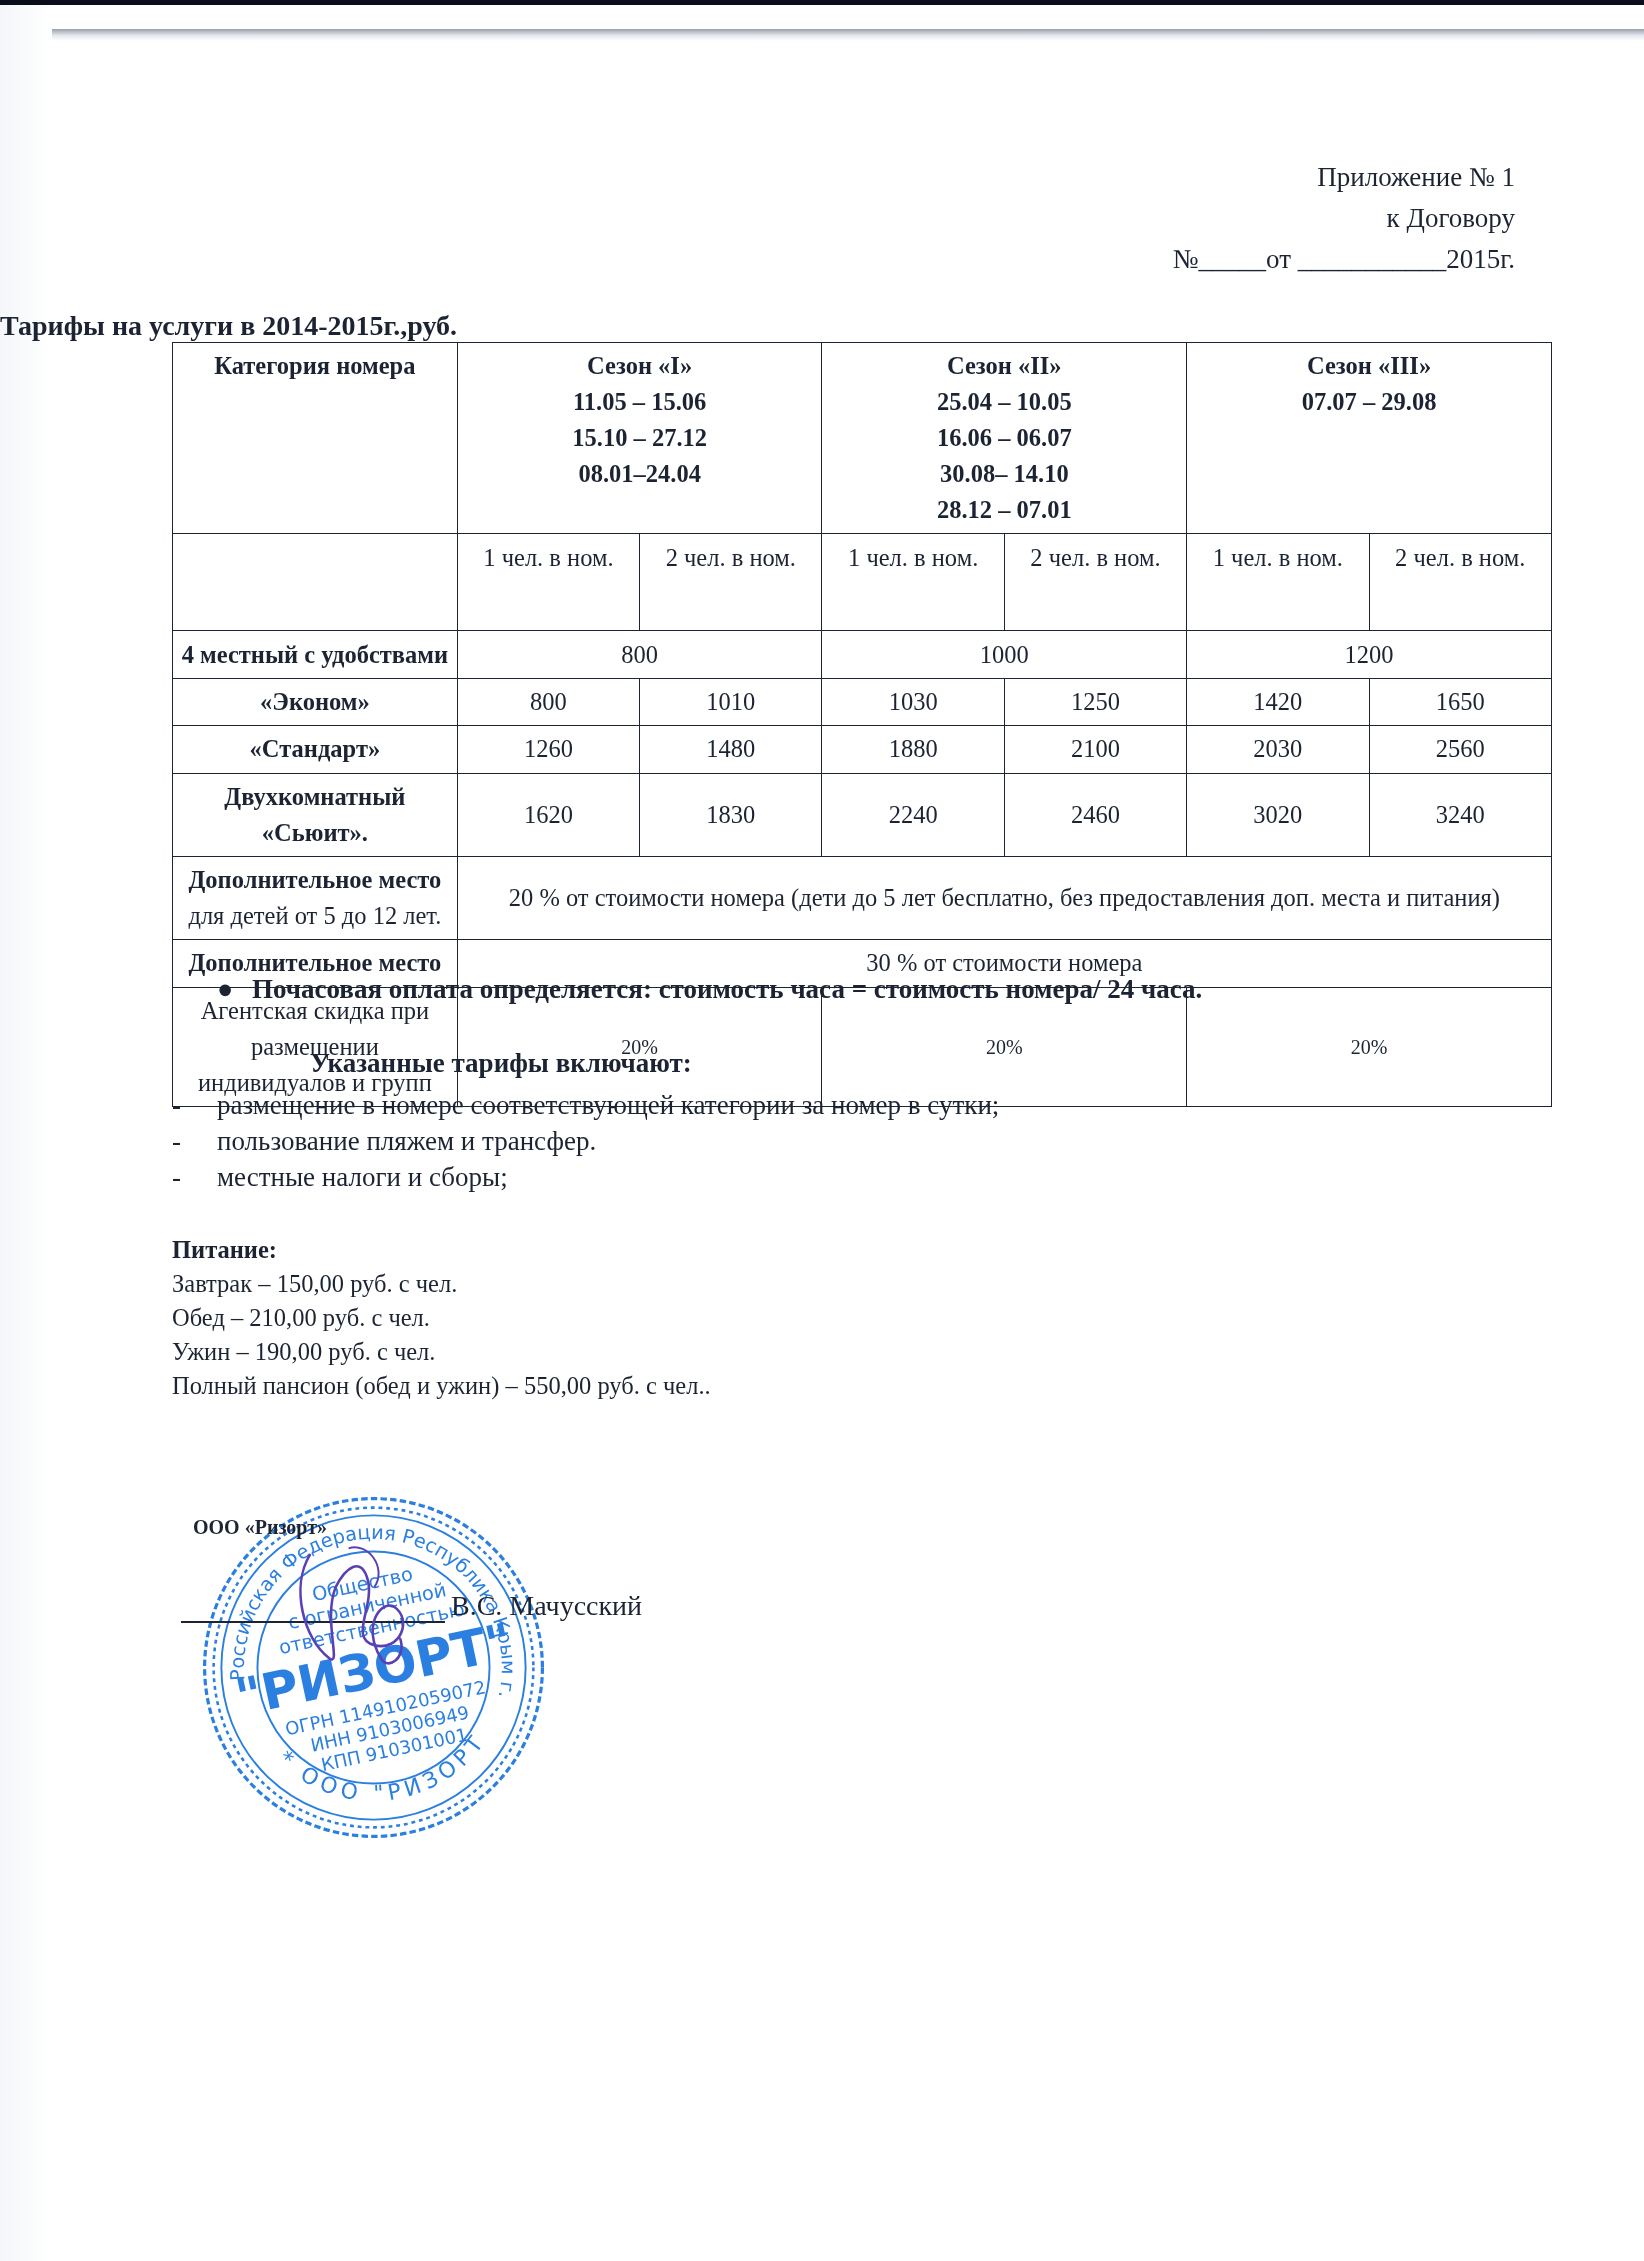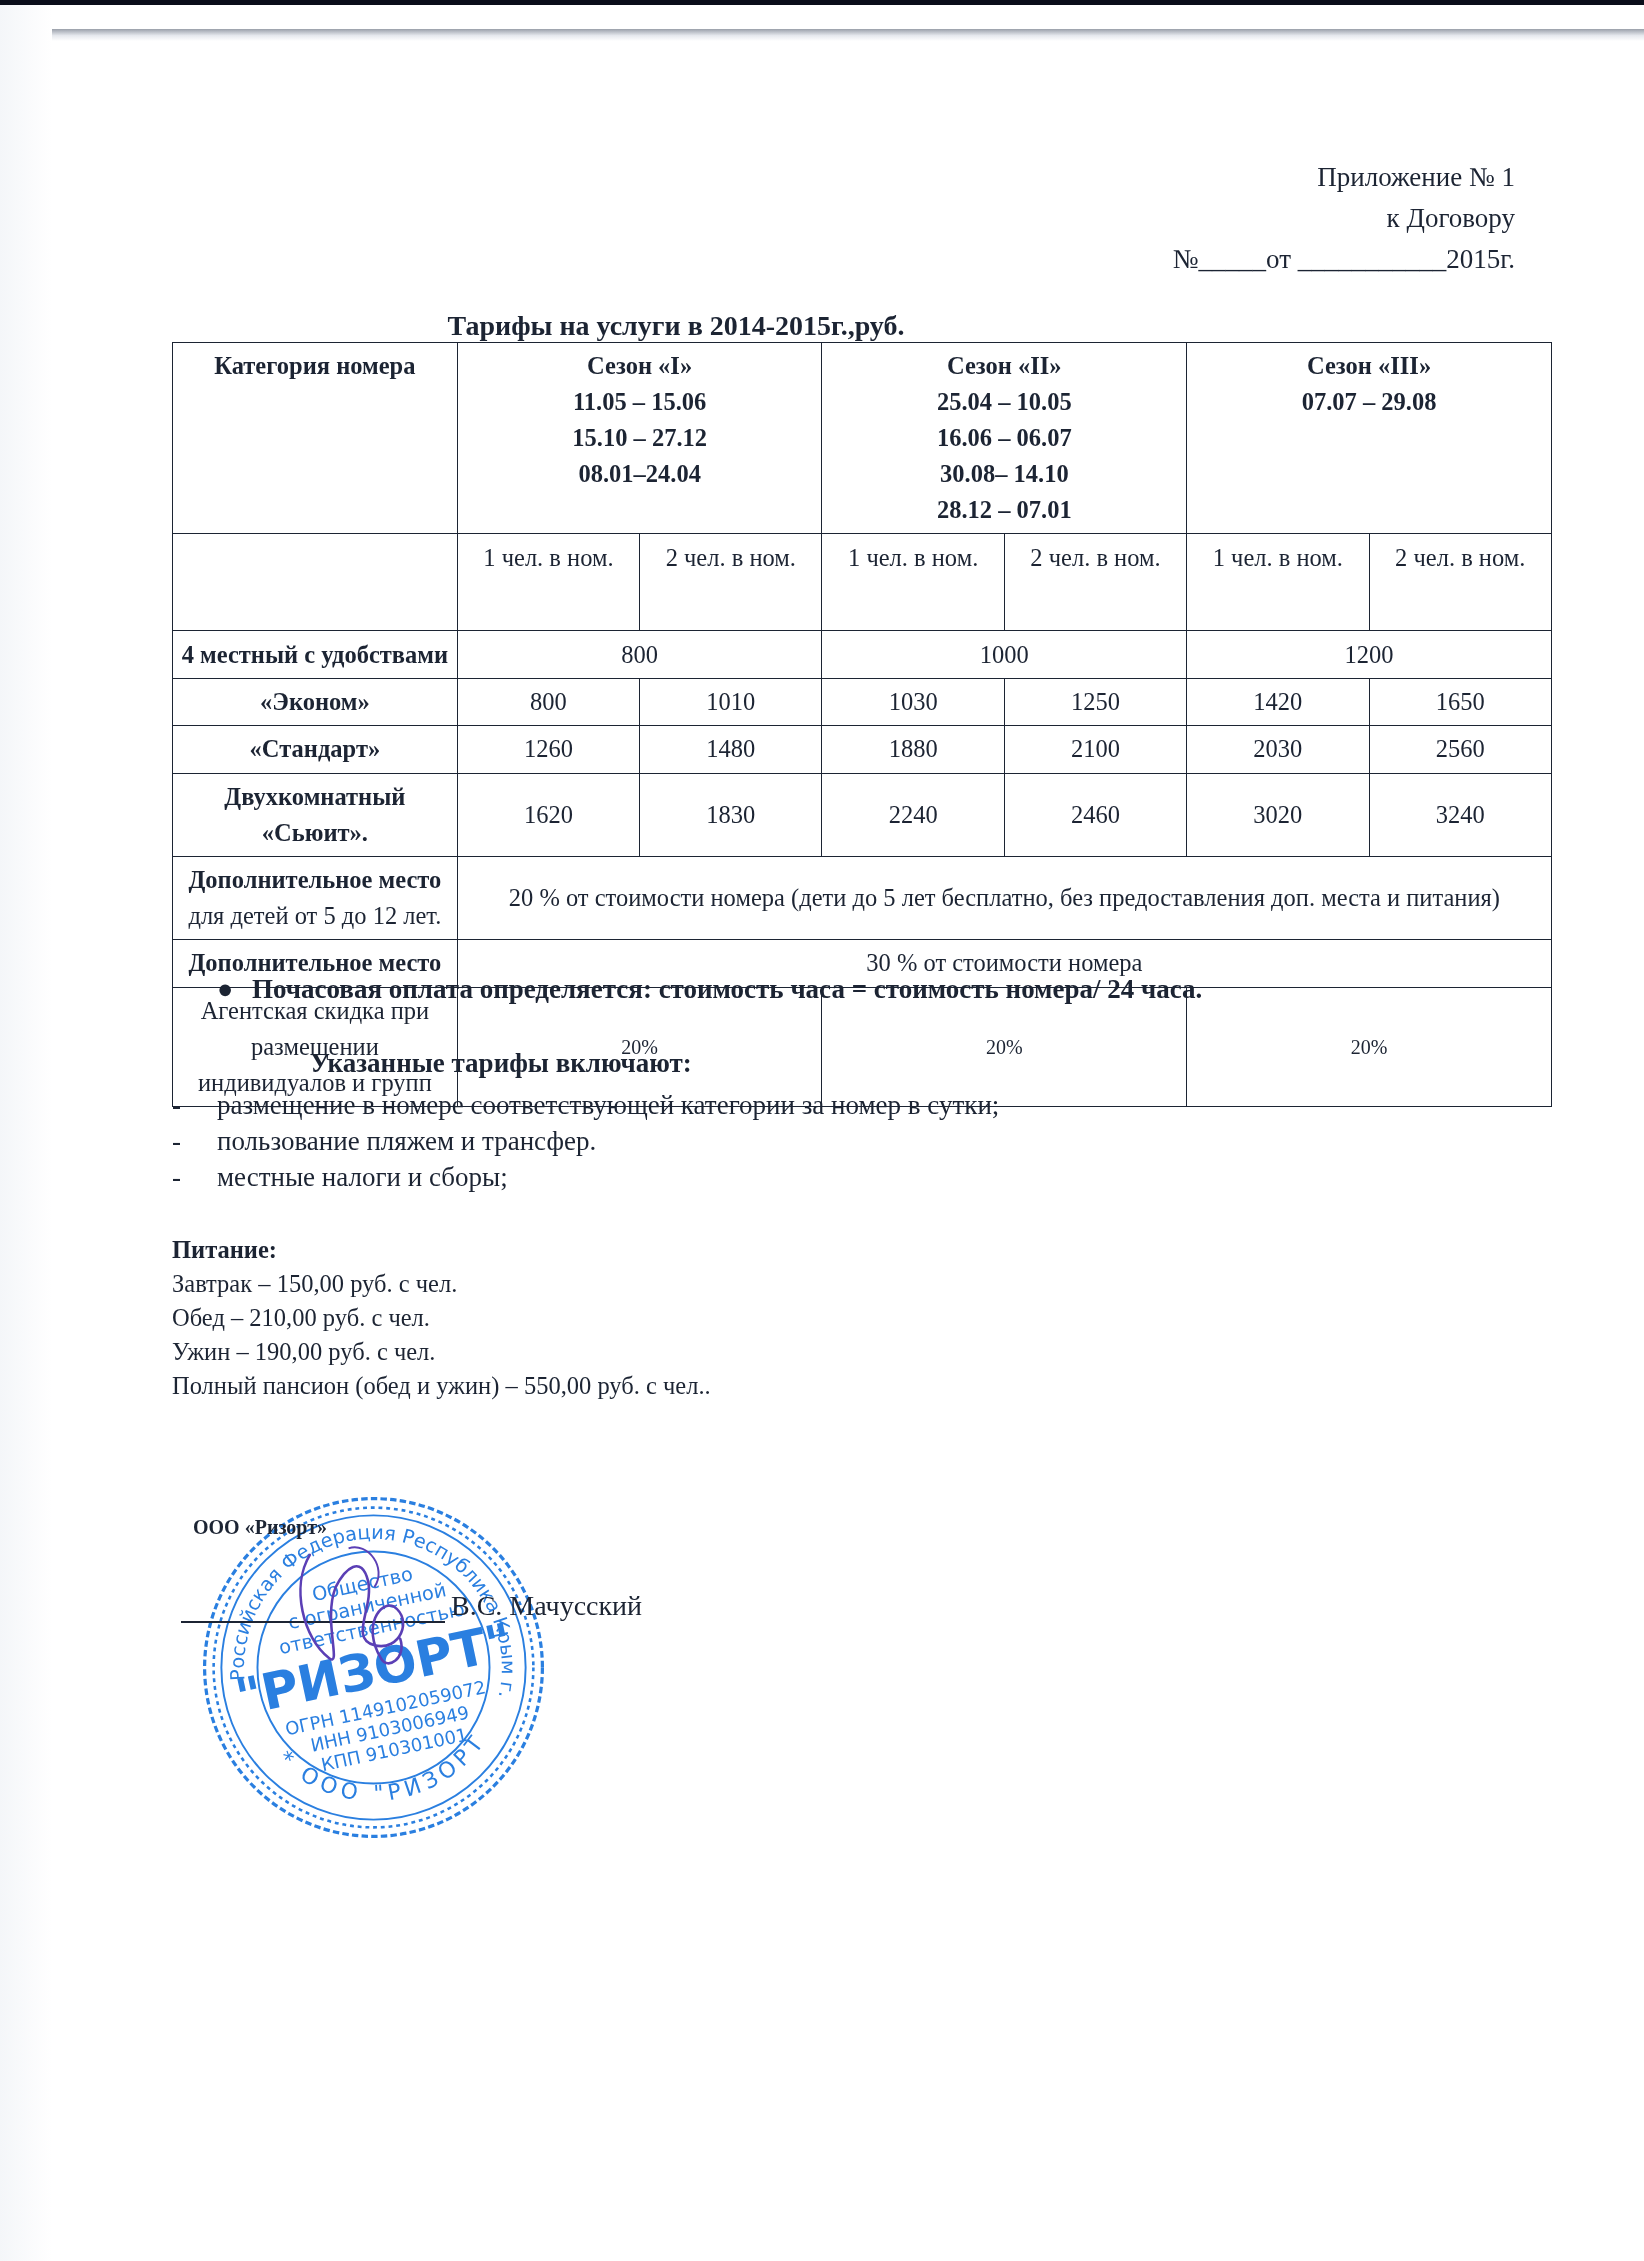--- a/index.html
+++ b/index.html
@@ -11,21 +11,21 @@
   .scan-edge { position: absolute; left: 0; top: 5.2px; width: 52px; height: 2256px;
     background: linear-gradient(90deg, #f4f6f9 0%, #ffffff 100%); }
   .scan-fold { position: absolute; left: 52px; top: 29px; width: 1592px; height: 11.6px;
     background: linear-gradient(180deg, #9aa0aa 0%, #e6e9ee 55%, #ffffff 100%); }
 
   .appendix { position: absolute; right: 129px; top: 157px; text-align: right;
     font-size: 27px; line-height: 41px; }
   .appendix .line { display: block; }
 
   .doc-title { position: absolute; left: 0; width: 1352px; top: 310px;
-    text-align: center; font-weight: bold; font-size: 28px; }
+    font-weight: bold; font-size: 28px; }
 
   table.tariffs { position: absolute; left: 172px; top: 342px; width: 1380px;
     border-collapse: collapse; font-size: 24.5px; }
   table.tariffs td, table.tariffs th {
     border: 1.9px solid #1c2433; text-align: center; vertical-align: top;
     padding: 5.2px 3.9px; line-height: 36px; font-weight: normal; }
   table.tariffs .b { font-weight: bold; }
   table.tariffs .mid { vertical-align: middle; }
   .col-cat { width: 276px; }
   .r-head { height: 168px; }

